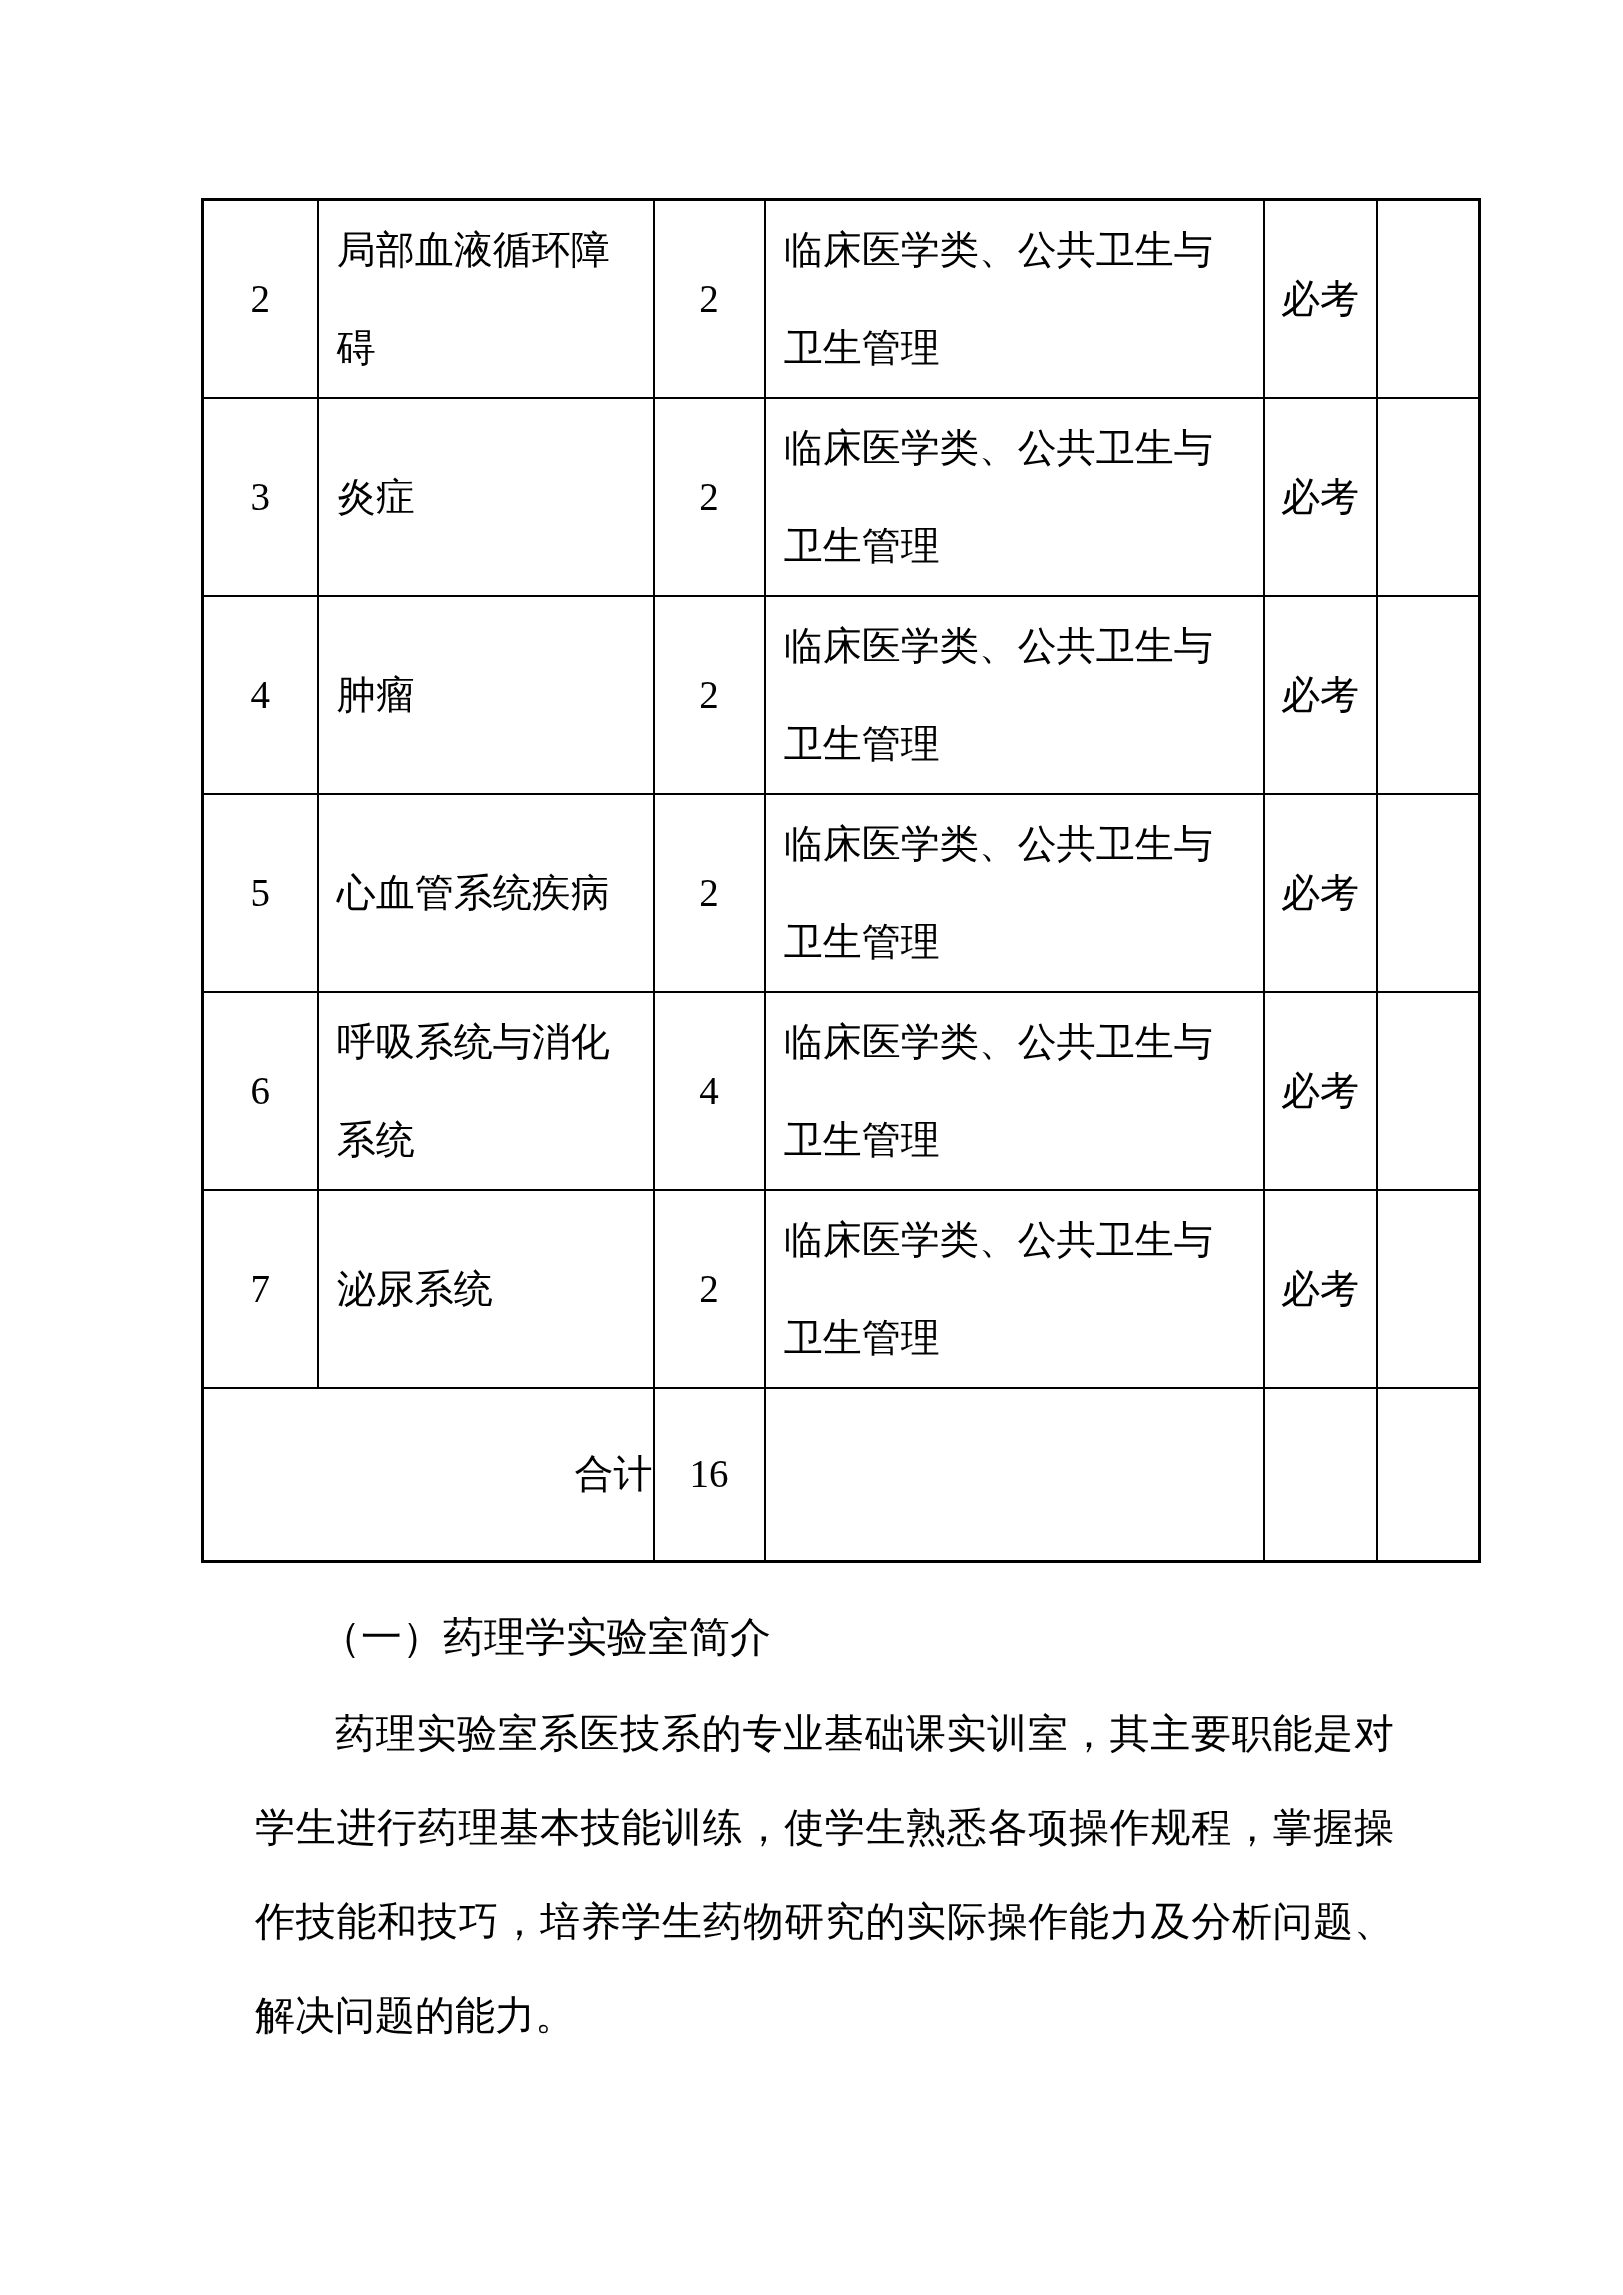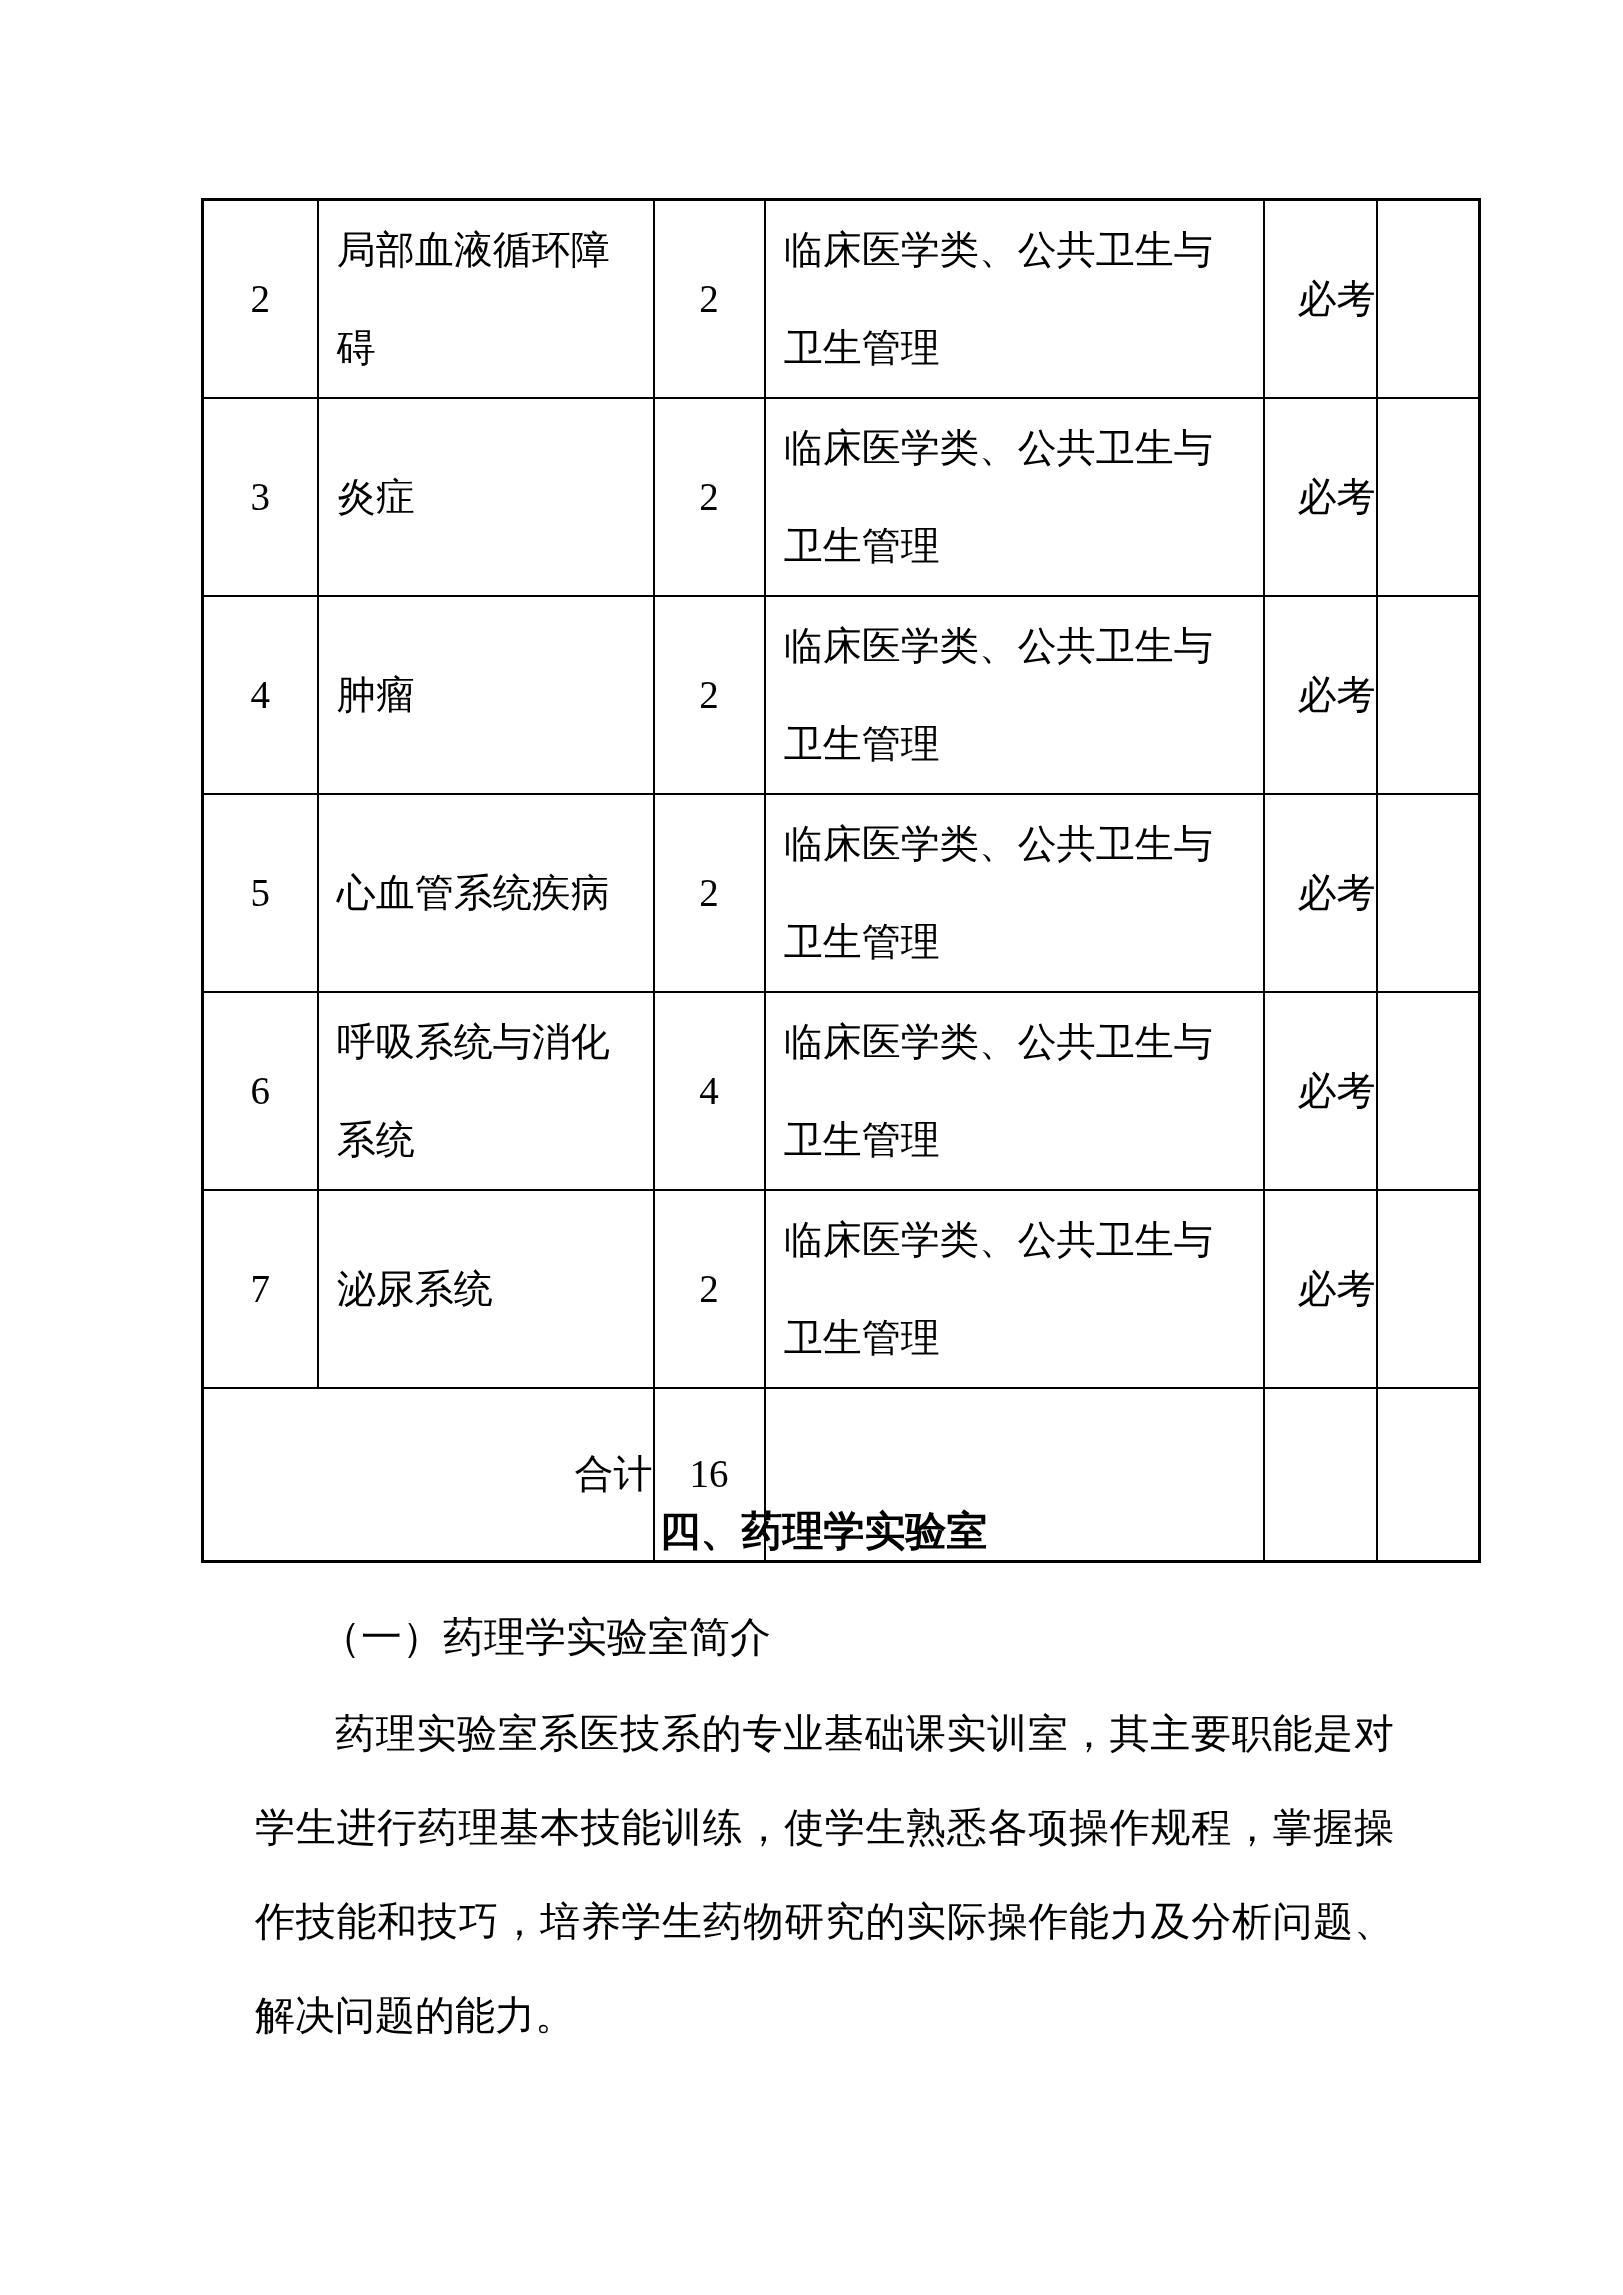--- a/index.html
+++ b/index.html
@@ -43,21 +43,21 @@
     padding-left: 18.3px;
     padding-right: 6.5px;
     margin-left: 8px;
   }
   td.c-majors {
     text-align: left;
     padding-left: 18.3px;
     padding-right: 12px;
   }
   td.c-exam {
-    text-align: right;
+    text-align: center;
   }
   td.c-total-label {
     text-align: right;
     font-size: 39px;
   }
 
   
   .section-heading {
     position: absolute;
     left: 255px;
@@ -165,21 +165,20 @@
       <tr style="height:173px">
         <td class="c-total-label" colspan="2">合计</td>
         <td class="c-num">16</td>
         <td class="c-majors"></td>
         <td class="c-exam"></td>
         <td></td>
       </tr>
     </tbody>
   </table>
 
-  <div class="section-heading">四、药理学实验室</div>
 
   <div class="section-subheading">（一）药理学实验室简介</div>
 
   <div class="body-paragraph">药理实验室系医技系的专业基础课实训室，其主要职能是对学生进行药理基本技能训练，使学生熟悉各项操作规程，掌握操作技能和技巧，培养学生药物研究的实际操作能力及分析问题、解决问题的能力。</div>
 
 
 </div>
 
 
 </body></html>

